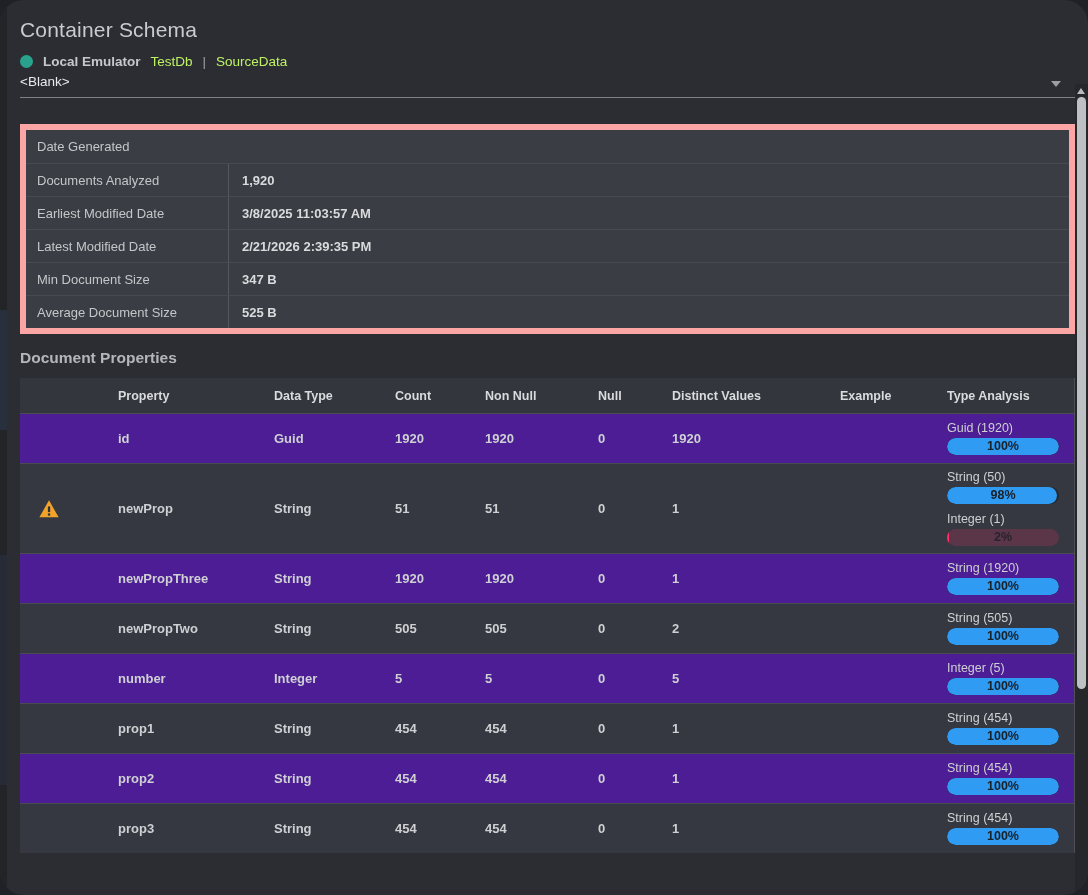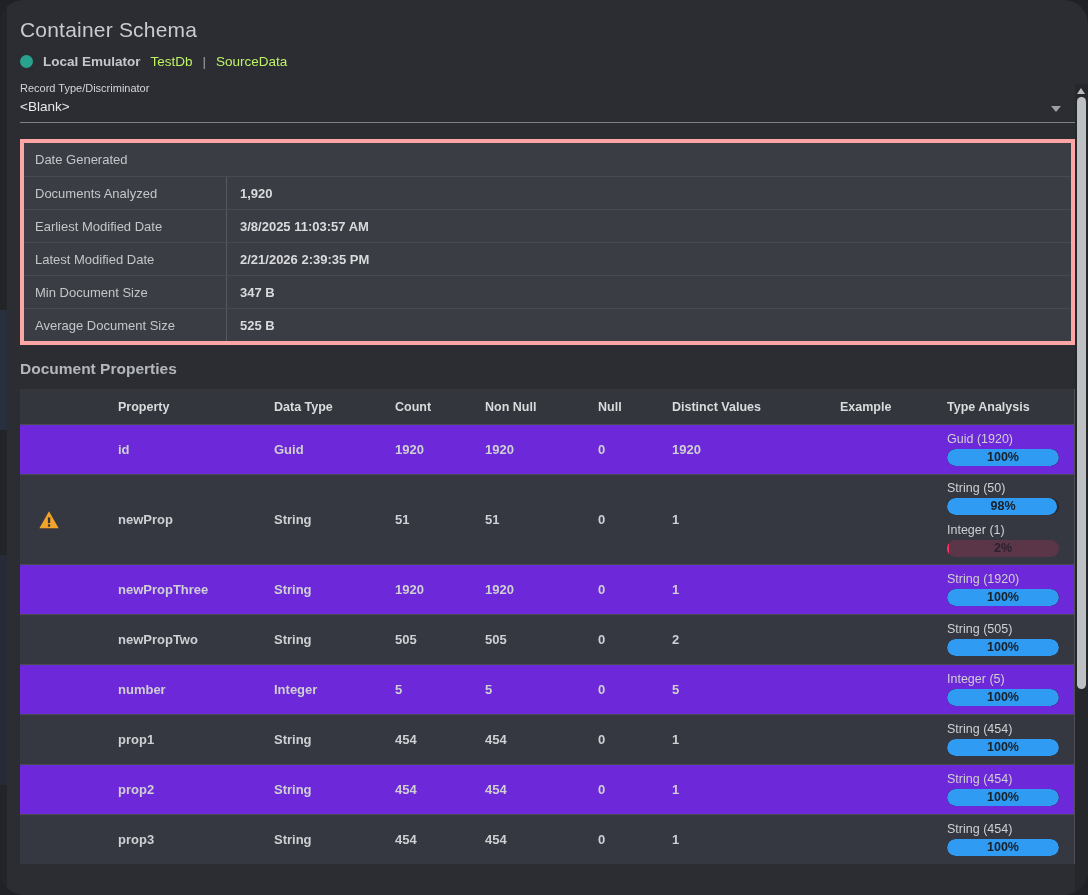--- a/index.html
+++ b/index.html
@@ -39,37 +39,37 @@
   .disc-select { position:relative; height: 29px; border-bottom: 1px solid #7e8185; cursor:pointer; }
   .disc-value { position:absolute; left:0; top:5px; font-size:13.5px; color:#e7e9ea; }
   .caret-down {
     position:absolute; right:14px; top:12px;
     width:0; height:0;
     border-left:5px solid transparent; border-right:5px solid transparent;
     border-top:6px solid #9b9ea2;
   }
 
   
-  .summary-table { margin-top: 16px; border:4px solid #fca5a5; }
+  .summary-table { margin-top: 26px; border:6px solid #fca5a5; }
   .summary-row { display:flex; height:33px; background:#3a3d43; border-top:1px solid #474a4f; }
   .summary-row:first-child { border-top:none; }
   .summary-label { width:202px; flex:0 0 auto; padding-left:11px; display:flex; align-items:center;
                    font-size:13px; color:#c4c7c9; }
   .summary-value { flex:1; border-left:1px solid #55585d; padding-left:13px; display:flex; align-items:center;
                    font-size:13px; font-weight:700; color:#d9dbdd; }
 
   .section-title { margin-top: 15px; font-size: 15.5px; font-weight:700; color:#b4b7ba; }
 
   
   .props-table { margin-top: 11px; border-right:1px solid #4d5055; }
   .prow { display:grid; grid-template-columns: 98px 156px 121px 90px 113px 74px 168px 107px 1fr; align-items:center; }
   .props-header { height:35px; background:#33363c; }
   .props-header .pcell { font-size:12.5px; font-weight:700; color:#d9dbdd; }
   .pcell { font-size:13px; font-weight:600; color:#ced0d3; padding-right:8px; }
-  .prow.light { background:#6d28d9; }
+  .prow.light { background:#4c1d95; }
   .prow.dark  { background:#353840; }
   .prow.data-row { min-height:50px; border-top:1px solid #484b50; cursor:default; }
   .icon-cell { display:flex; align-items:center; padding-left:18px; }
   .warn-icon svg { display:block; }
 
   .type-cell { padding:6px 0 7px 0; display:flex; flex-direction:column; gap:8px; align-self:center; }
   .type-entry .type-label { font-size:12.5px; color:#ced0d3; font-weight:400; margin-bottom:3px; }
   .bar { position:relative; width:112px; height:17px; border-radius:8.5px; overflow:hidden; }
   .bar.blue { background:#26282e; }
   .bar.pink { background:#5a3648; }
@@ -102,21 +102,20 @@
     <div class="page-title">Container Schema</div>
 
     <div class="breadcrumb">
       <span class="status-dot"></span>
       <span class="conn-name">Local Emulator</span>
       <span class="db-name">TestDb</span>
       <span class="crumb-divider">|</span>
       <span class="container-name">SourceData</span>
     </div>
 
-    <div class="disc-label">Record Type/Discriminator</div>
     <div class="disc-select">
       <span class="disc-value">&lt;Blank&gt;</span>
       <span class="caret-down"></span>
     </div>
 
     <div class="summary-table" id="summary-table">
   <div class="summary-row">
     <div class="summary-label">Date Generated</div>
   </div>
 

